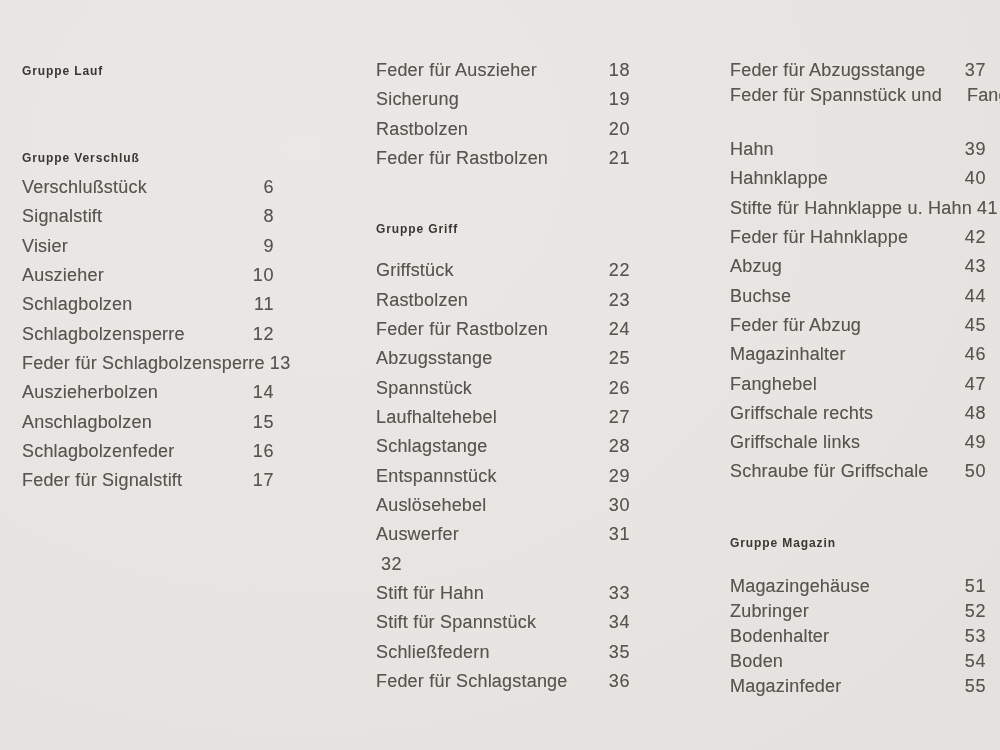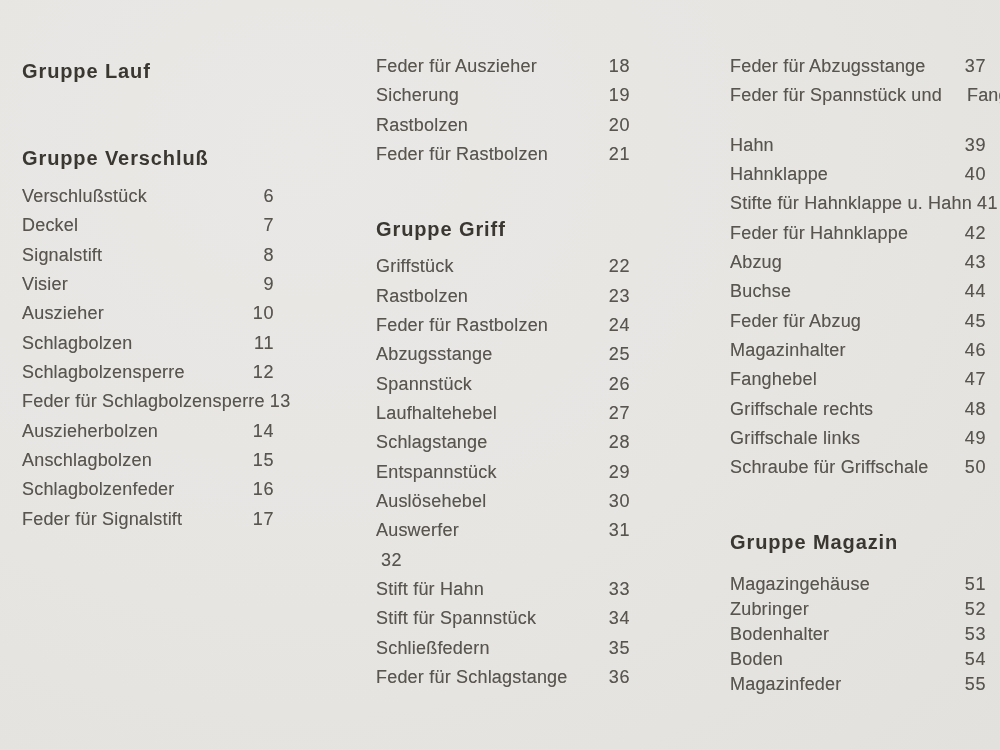--- a/index.html
+++ b/index.html
@@ -11,54 +11,50 @@
   }
   .page{
     position:absolute;inset:0;
     background:radial-gradient(ellipse at 30% 20%, #e9e8e6 0%, #e6e5e2 55%, #e2e1de 100%);
   }
   .col{position:absolute;top:0}
   #col1{left:22px;width:252px}
   #col2{left:376px;width:254px}
   #col3{left:730px;width:256px}
   .group-header{
-    font-weight:700;font-size:20px;letter-spacing:0.9px;color:#3a3731;
+    font-weight:700;font-size:12px;letter-spacing:0.9px;color:#3a3731;
     height:30px;display:flex;align-items:center;white-space:nowrap;
   }
   .row{
-    display:flex;justify-content:space-between;align-items:flex-start;
+    display:flex;justify-content:space-between;align-items:center;
     height:29.33px;font-size:18px;letter-spacing:0.2px;white-space:nowrap;
     text-shadow:0 0 0.5px rgba(88,85,78,.45);
   }
   .num{letter-spacing:0.6px;padding-left:5px}
   .row2{height:49.4px}
   .row2 .lbl{display:flex;flex-direction:row;justify-content:center;height:100%}
   .row2 .lbl span{line-height:20px;display:block}
   .row2 .lbl .l2{padding-left:25px}
   .row2 .num{align-self:flex-end;line-height:20px;margin-bottom:5px}
   .compact .row{height:25px}
   .mt56{margin-top:56px}.mt12{margin-top:12px}.mt57{margin-top:57px}
-  .mt13{margin-top:13px}.mt41{margin-top:41px}.mt10{margin-top:16px}
+  .mt13{}.mt41{margin-top:41px}.mt10{margin-top:16px}
 </style>
 </head>
 <body>
 
 <div class="page">
 
   <div class="col" id="col1">
     <div class="group-header mt56">Gruppe Lauf</div>
     <div class="group-header mt57">Gruppe Verschluß</div>
     <div class="rows mt13">
       <div class="row">
           <span class="lbl">Verschlußstück</span>
           <span class="num">6</span>
-        </div>
-      <div class="row">
-          <span class="lbl">Deckel</span>
-          <span class="num">7</span>
         </div>
       <div class="row">
           <span class="lbl">Signalstift</span>
           <span class="num">8</span>
         </div>
       <div class="row">
           <span class="lbl">Visier</span>
           <span class="num">9</span>
         </div>
       <div class="row">

